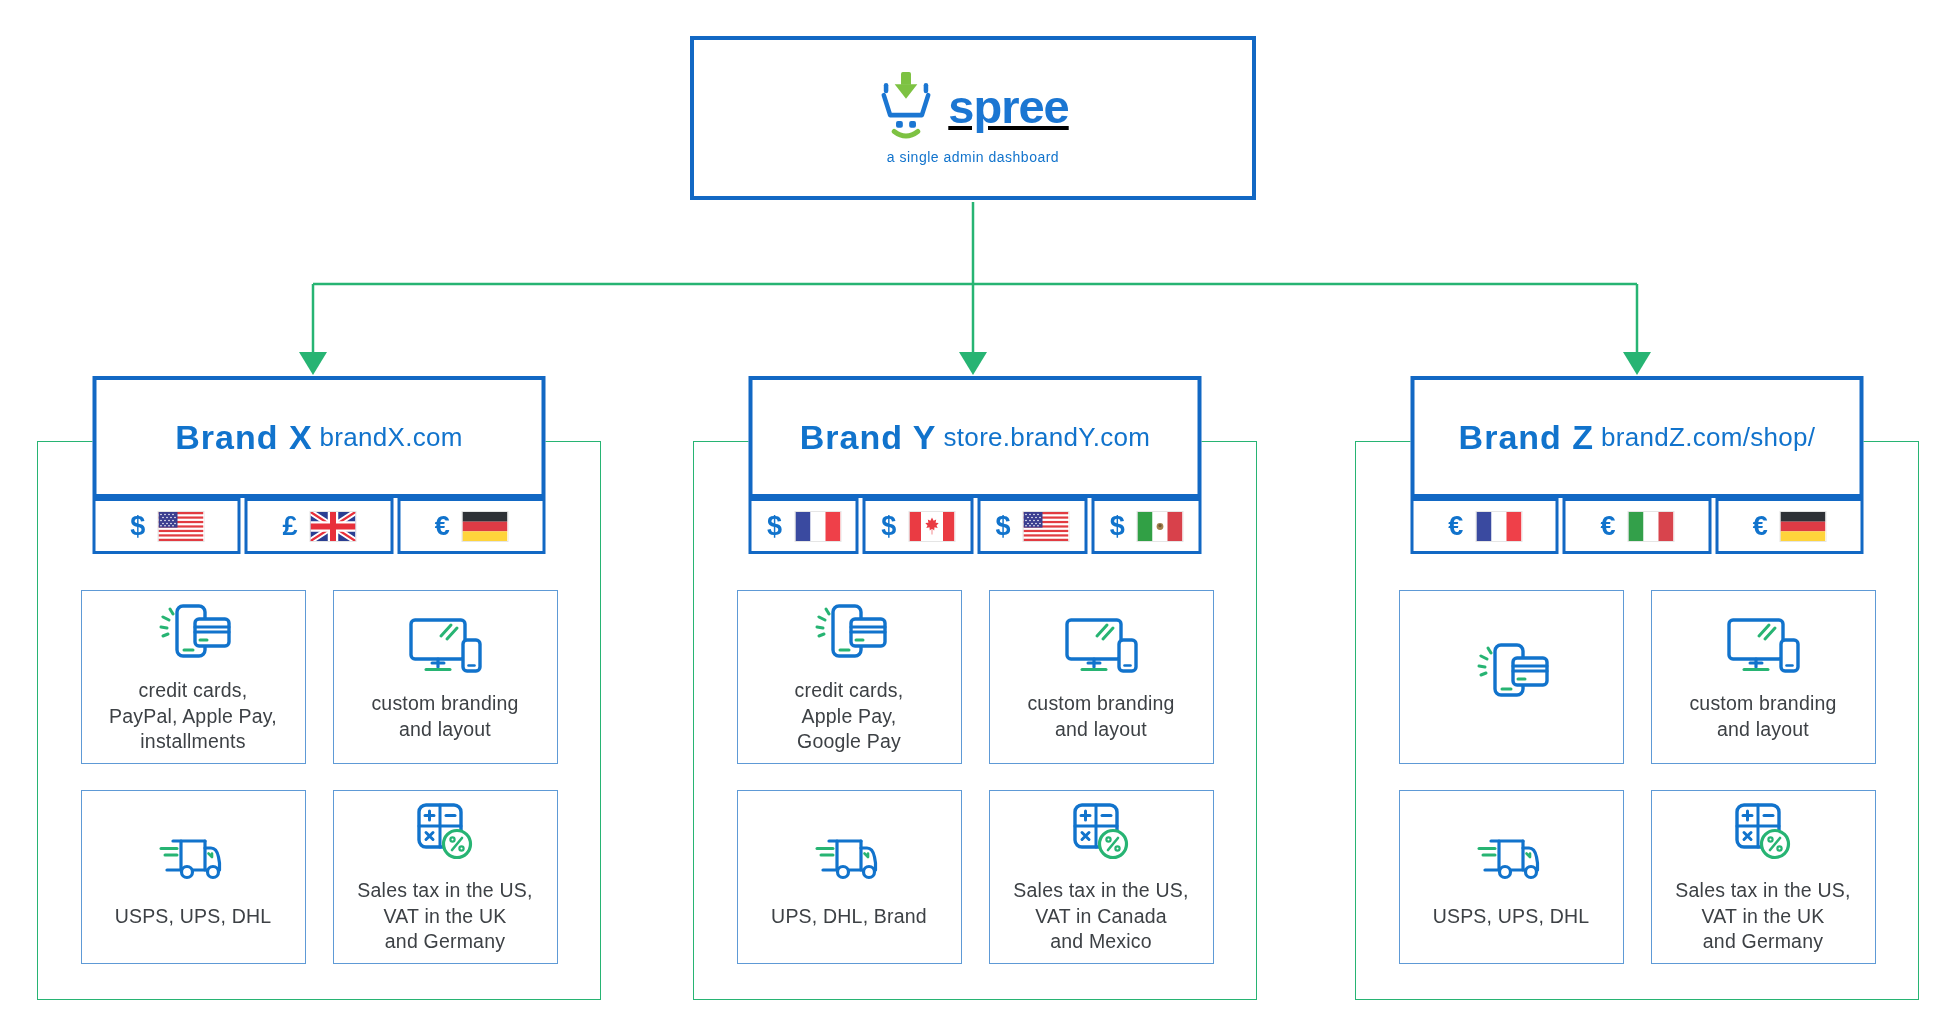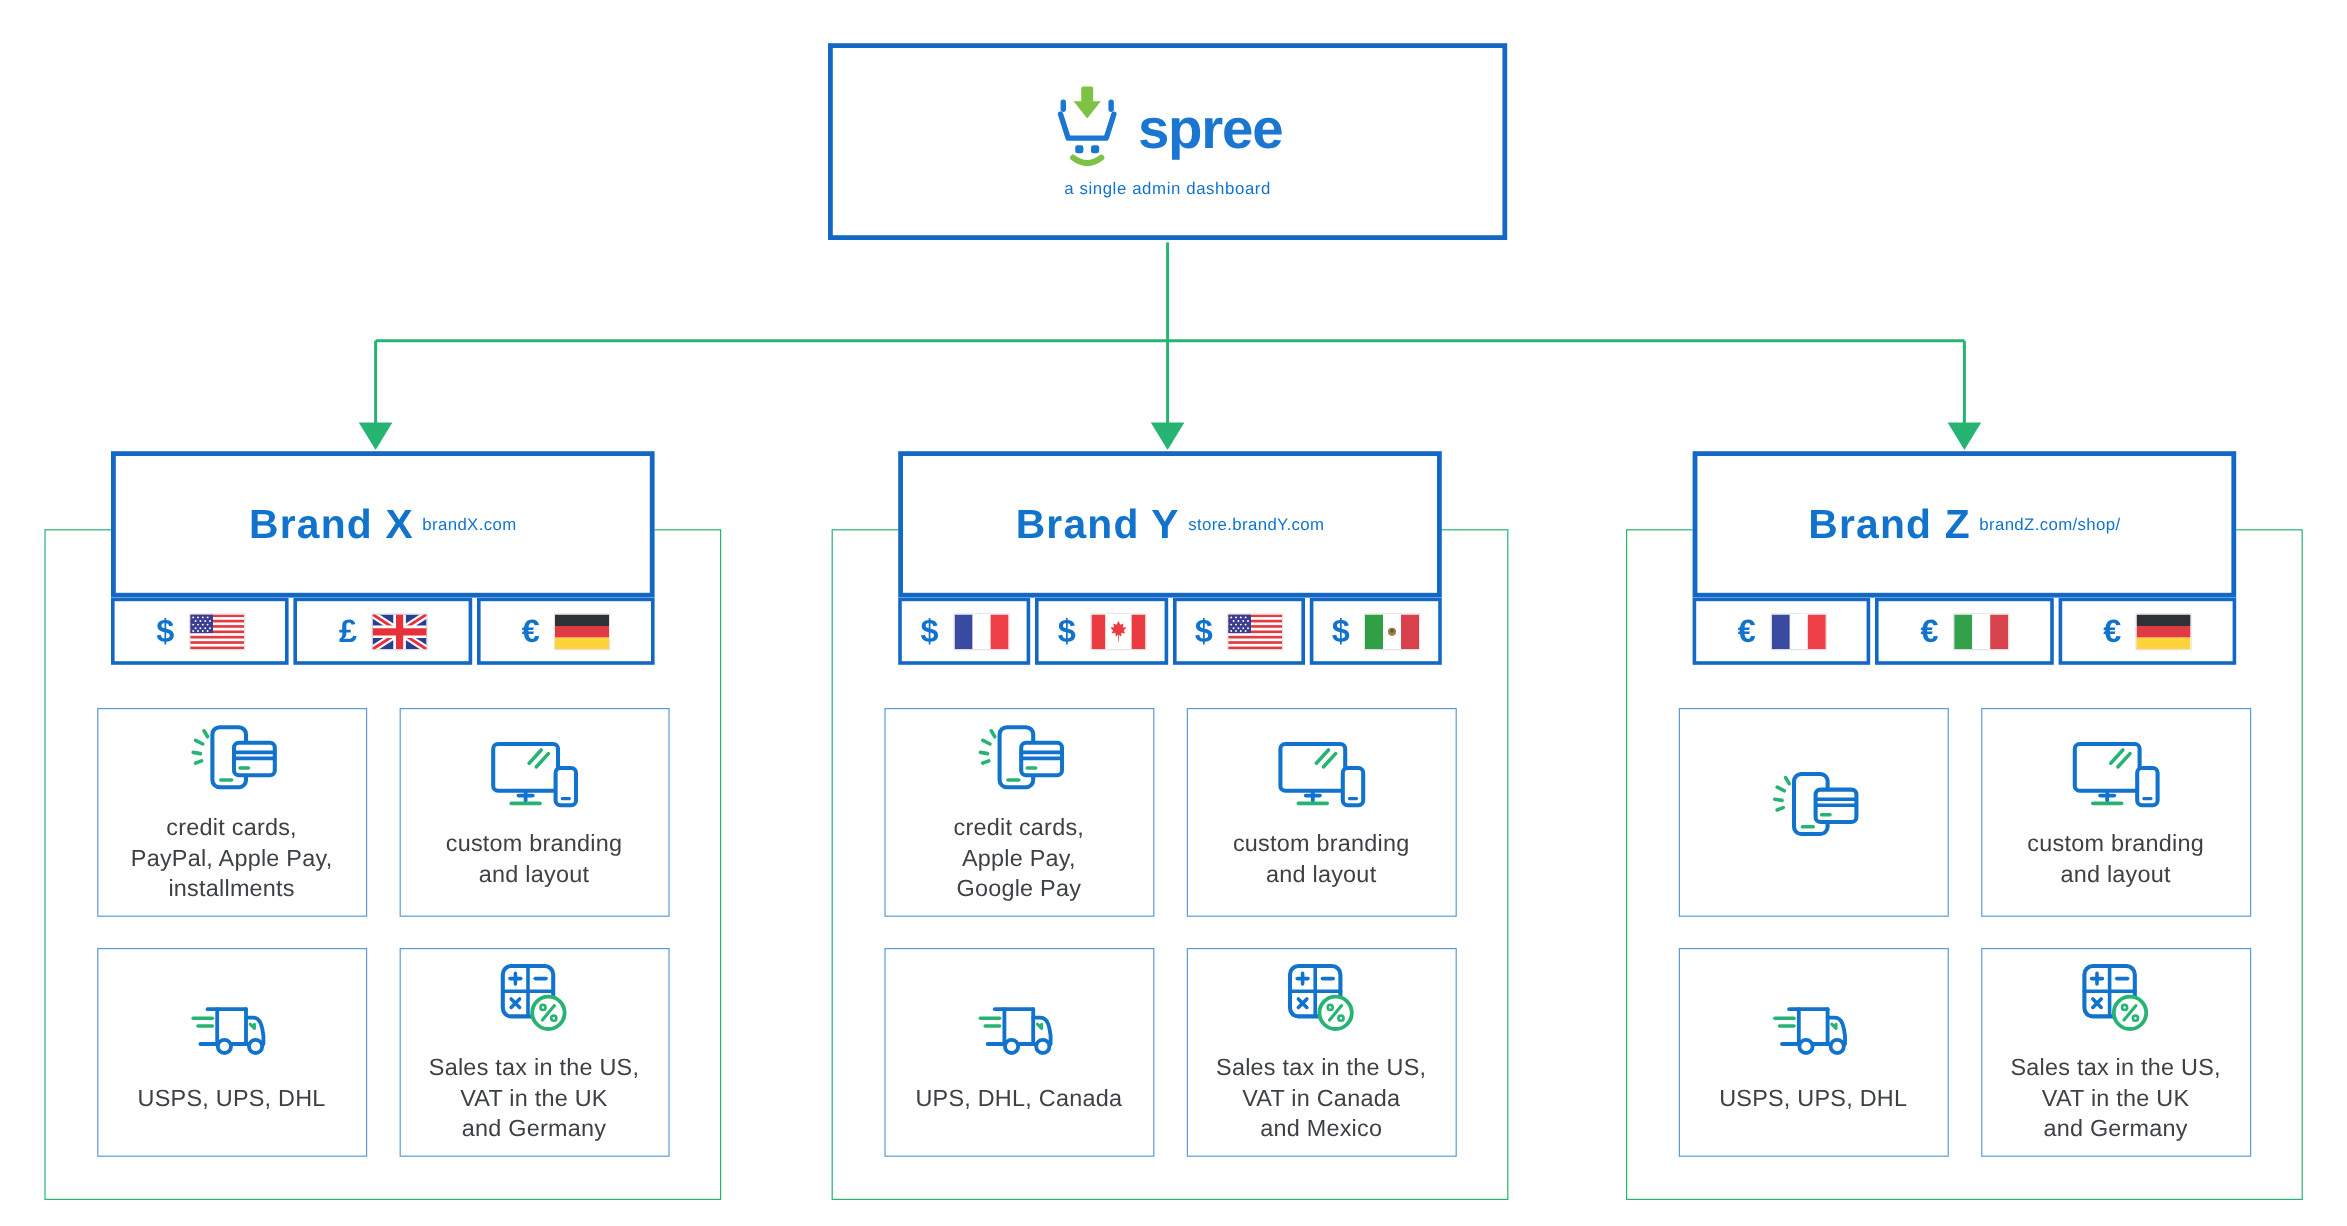--- a/index.html
+++ b/index.html
@@ -7,42 +7,42 @@
     position:relative; width:1956px; height:1022px; background:#fff;
     font-family:"Liberation Sans", sans-serif; overflow:hidden;
   }
 
   
   .top-box {
     position:absolute; left:690px; top:36px; width:566px; height:164px;
     border:4px solid #1268C4; box-sizing:border-box; background:#fff;
     display:flex; flex-direction:column; align-items:center; justify-content:center; gap:7px;
   }
-  .logo-row { display:flex; align-items:center; gap:13px; }
+  .logo-row { display:flex; align-items:center; gap:13px;text-decoration:underline; }
   .logo-row svg { display:block; }
   .logo-text { font-size:47px; font-weight:700; color:#1B76D2; letter-spacing:-1px; }
   .top-subtitle { font-size:14px; font-weight:500; color:#1173CC; letter-spacing:0.5px; }
 
   
   .connectors { position:absolute; left:0; top:0; width:1956px; height:1022px; pointer-events:none; }
 
   
   .brand-col {
     position:absolute; top:441px; width:564px; height:559px;
     border:1.5px solid #27B473; box-sizing:border-box; background:#fff;
   }
   .col-x { left:37px; } .col-y { left:693px; } .col-z { left:1355px; }
 
   .title-box {
     position:absolute; left:50%; transform:translateX(-50%); top:-66px;
     width:453px; height:122px; background:#fff; border:4px solid #1268C4; box-sizing:border-box;
     display:flex; flex-direction:row; align-items:center; justify-content:center; gap:7px;
   }
   .brand-name { font-size:34px; font-weight:700; color:#1173CC; letter-spacing:1px; }
-  .brand-domain { font-size:14px; font-weight:500; color:#1173CC; letter-spacing:0.3px; }
+  .brand-domain { font-size:26px; font-weight:500; color:#1173CC; letter-spacing:0.3px; }
 
   .currency-row {
     position:absolute; left:50%; transform:translateX(-50%); top:56px;
     width:453px; height:56px; display:flex; gap:4px;
   }
   .currency-cell {
     flex:1; border:3px solid #1268C4; box-sizing:border-box; background:#fff;
     display:flex; align-items:center; justify-content:center; gap:13px;
   }
   .currency-symbol { font-size:27px; font-weight:700; color:#1173CC; }
@@ -373,21 +373,21 @@
               <path d="M12,25 H24" stroke="#27B473" stroke-width="3"></path>
               <path d="M28,11 V40" stroke="#1173CC" stroke-width="3.2"></path>
               <path d="M52,11 V40" stroke="#1173CC" stroke-width="3.2"></path>
               <path d="M14,40 H66" stroke="#1173CC" stroke-width="3.2"></path>
               <path d="M52,18 H58 C63,18 64.5,22 65.5,27 L66.5,33 V40" stroke="#1173CC" stroke-width="3.2"></path>
               <path d="M55.5,23.5 L59,27 L59,23.5" stroke="#27B473" stroke-width="2.6"></path>
               <circle cx="34" cy="42" r="5.5" fill="#fff" stroke="#1173CC" stroke-width="3.2"></circle>
               <circle cx="60" cy="42" r="5.5" fill="#fff" stroke="#1173CC" stroke-width="3.2"></circle>
             </svg>
           </div>
-        <div class="card-text">UPS, DHL, Canada</div>
+        <div class="card-text">UPS, DHL, Brand</div>
       </div>
       <div class="card">
         <div class="card-icon">
             <svg viewBox="0 0 62 62" width="62" height="62" fill="none" stroke-linecap="round" stroke-linejoin="round">
               <rect x="5" y="3" width="42" height="42" rx="7" stroke="#1173CC" stroke-width="3.4"></rect>
               <path d="M26,3 V45" stroke="#1173CC" stroke-width="3"></path>
               <path d="M5,24 H47" stroke="#1173CC" stroke-width="3"></path>
               <path d="M11,13.5 H20 M15.5,9 V18" stroke="#1173CC" stroke-width="3"></path>
               <path d="M32,13.5 H41" stroke="#1173CC" stroke-width="3"></path>
               <path d="M12,30.5 L19,37.5 M19,30.5 L12,37.5" stroke="#1173CC" stroke-width="3"></path>

